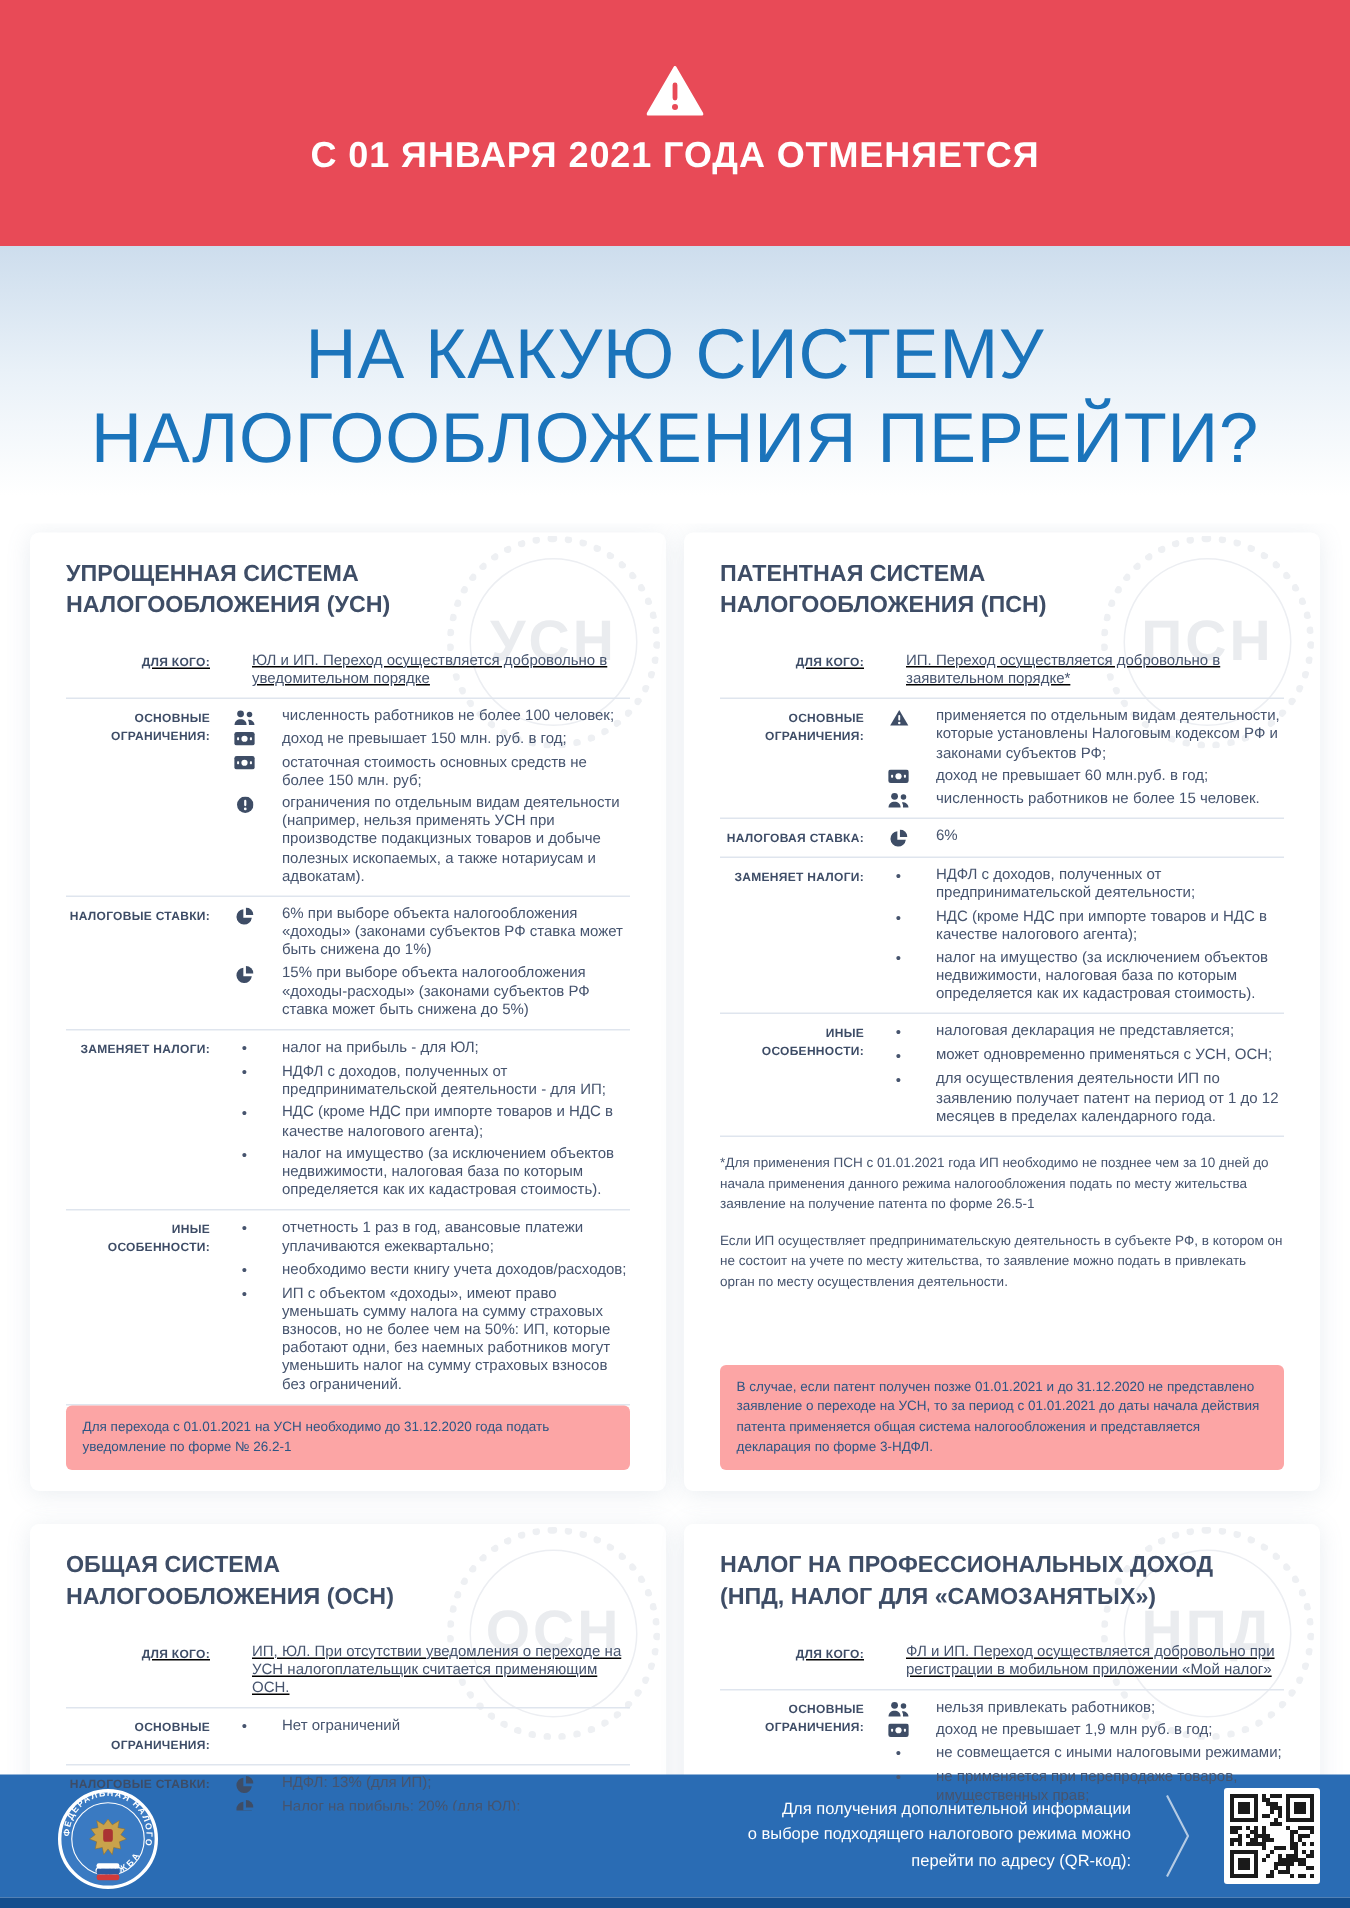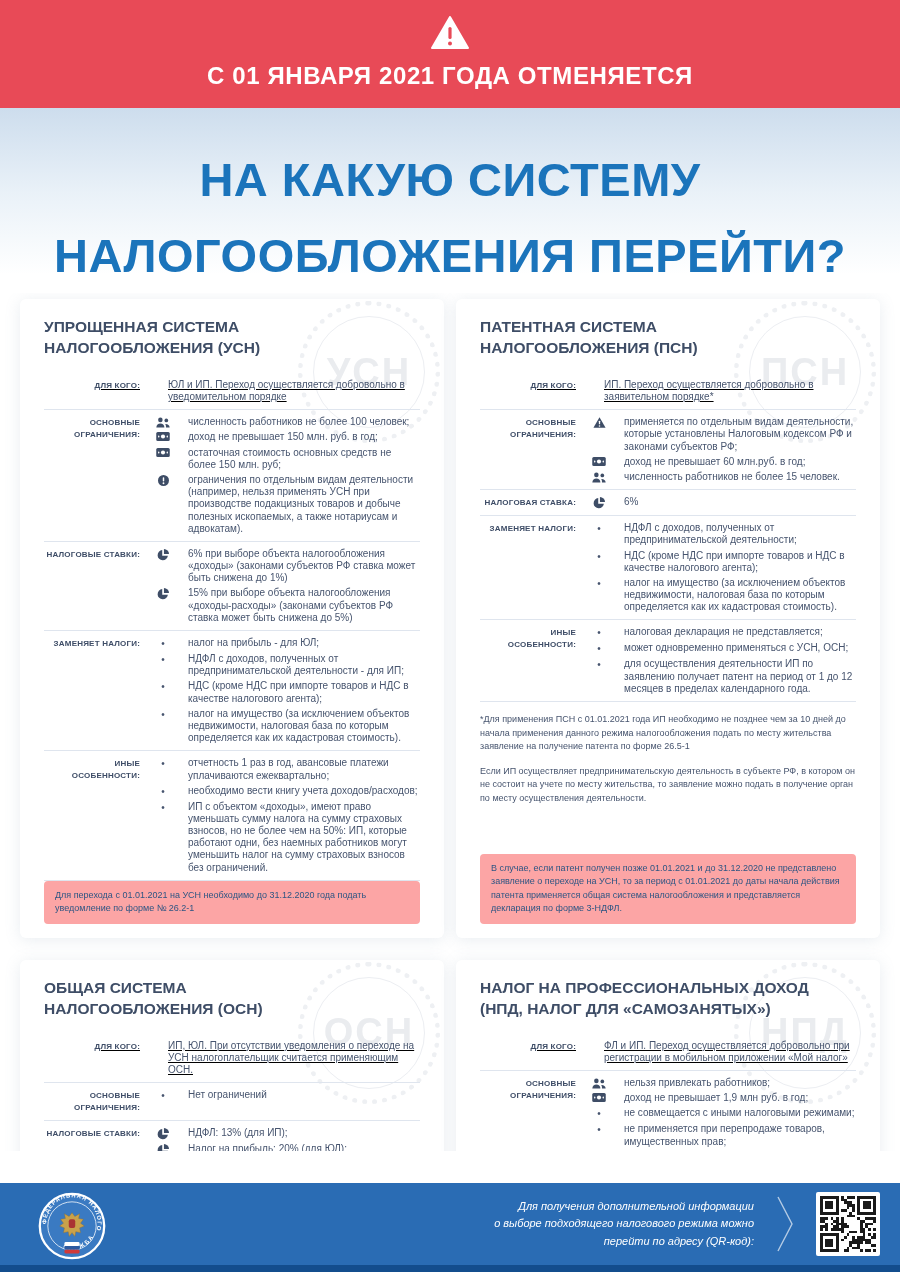--- a/index.html
+++ b/index.html
@@ -1,29 +1,29 @@
 <!DOCTYPE html>
 <html lang="ru"><head>
 <meta charset="utf-8">
 <style>
   * { margin:0; padding:0; box-sizing:border-box; }
   html,body { width:900px; height:1272px; overflow:hidden; background:#fff;
     font-family:"Liberation Sans", sans-serif; position:relative; }
 
   
-  .alert-band { height:108px; background:#e84a57; color:#fff; display:flex;
+  .alert-band { height:164px; background:#e84a57; color:#fff; display:flex;
     flex-direction:column; align-items:center; justify-content:center; gap:4px; }
   .alert-band .warn { margin-bottom:6px; }
   .alert-line { font-size:24px; font-weight:600; letter-spacing:.6px; line-height:1.3;
     text-transform:uppercase; }
 
   
   .hero { height:185px; background:linear-gradient(#cddded 0%, #e9f1f8 45%, #ffffff 90%);
     display:flex; flex-direction:column; align-items:center; justify-content:center; padding-top:14px; }
-  .hero-line { font-size:47px; font-weight:700; color:#1b74bb; line-height:1.18; letter-spacing:.5px;margin-top:20px; }
+  .hero-line { font-size:47px; font-weight:400; color:#1b74bb; line-height:1.18; letter-spacing:.5px; }
 
   
   .cards-area { height:858px; padding:6px 20px 0; display:grid;
     grid-template-columns:1fr 1fr; column-gap:12px; row-gap:22px; overflow:hidden; }
   .card { background:#fff; border-radius:6px; position:relative;
     box-shadow:0 2px 16px rgba(120,140,170,.16); padding:18px 24px 14px;
     display:flex; flex-direction:column; }
   .card-title { position:relative; z-index:1; font-size:15.5px; font-weight:700;
     color:#3e4d66; line-height:1.35; margin-bottom:14px; max-width:330px; }
   .watermark { position:absolute; top:2px; right:4px; width:142px; height:142px;
@@ -52,21 +52,21 @@
   .note { margin-top:auto; background:#fca5a5; border-radius:4px; padding:8px 11px;
     font-size:9px; color:#2d5583; line-height:1.5; position:relative; z-index:1; }
 
   
   .footer { position:absolute; left:0; right:0; bottom:0; }
   .footer-band { height:82px; background:#2a6cb4; display:flex; align-items:center;
     padding:0 20px 0 36px; }
   .footer-strip { height:7px; background:#134d8d; }
   .fns-logo { width:72px; height:72px; margin-top:4px; }
   .footer-spacer { flex:1; }
-  .footer-text { text-align:right; color:#fff; font-size:11px; line-height:1.55; font-weight:500;font-style:italic; }
+  .footer-text { text-align:right; color:#fff; font-size:11px; line-height:1.55; font-weight:500; }
   .chevron { margin:0 22px; }
   .qr-box { background:#fff; padding:4px; border-radius:2px; width:64px; height:64px; }
 </style>
 </head>
 <body>
 
 <div class="alert-band">
   <svg class="warn" width="38" height="34" viewBox="0 0 38 34">
     <path d="M19 1 L37 32 L1 32 Z" fill="#fff" stroke="#fff" stroke-width="2" stroke-linejoin="round"></path>
     <rect x="17.4" y="11" width="3.2" height="12" rx="1.6" fill="#e84a57"></rect>
@@ -313,21 +313,21 @@
               <span class="txt">может одновременно применяться с УСН, ОСН;</span>
             </div>
             <div class="item">
               <span class="icon bullet">•</span>
               <span class="txt">для осуществления деятельности ИП по заявлению получает патент на период от 1 до 12 месяцев в пределах календарного года.</span>
             </div>
           </div>
         </div>
       </div>
   <p class="footnote">*Для применения ПСН с 01.01.2021 года ИП необходимо не позднее чем за 10 дней до начала применения данного режима налогообложения подать по месту жительства заявление на получение патента по форме 26.5-1</p>
-      <p class="footnote">Если ИП осуществляет предпринимательскую деятельность в субъекте РФ, в котором он не состоит на учете по месту жительства, то заявление можно подать в получение орган по месту осуществления деятельности.</p>
+      <p class="footnote">Если ИП осуществляет предпринимательскую деятельность в субъекте РФ, в котором он не состоит на учете по месту жительства, то заявление можно подать в привлекать орган по месту осуществления деятельности.</p>
       <div class="note">В случае, если патент получен позже 01.01.2021 и до 31.12.2020 не представлено заявление о переходе на УСН, то за период с 01.01.2021 до даты начала действия патента применяется общая система налогообложения и представляется декларация по форме 3-НДФЛ.</div>
     </div>
 
   <div class="card">
     <div class="watermark">
       <div class="watermark-inner">
         <span class="watermark-text">ОСН</span>
       </div>
     </div>
     <div class="card-title">

